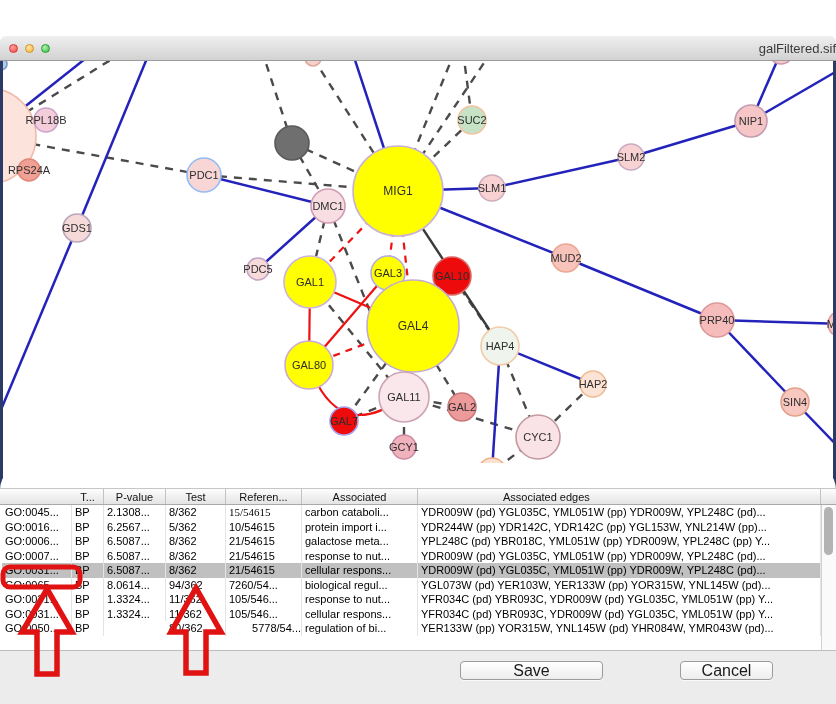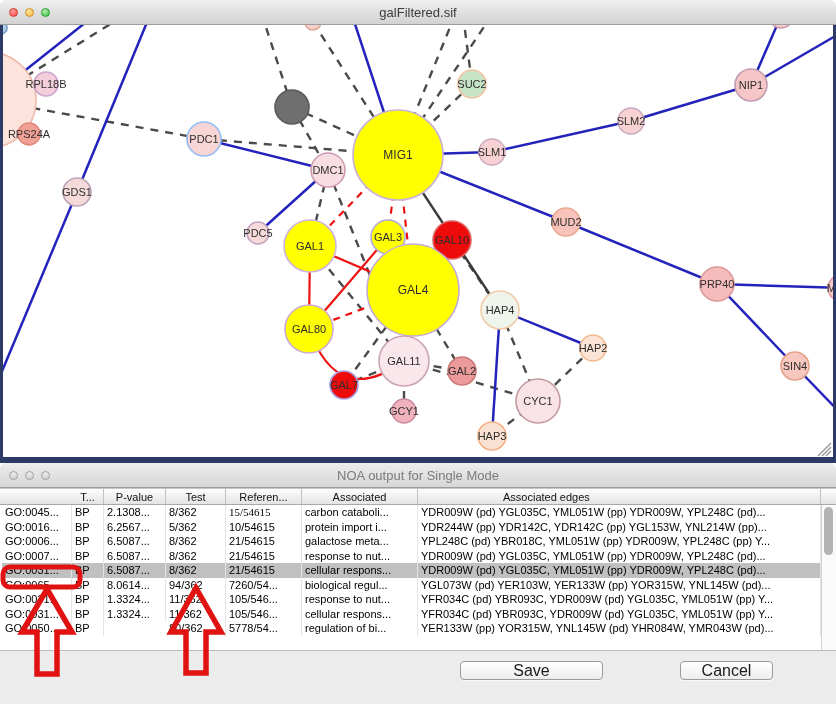--- a/index.html
+++ b/index.html
@@ -1,21 +1,21 @@
 <!DOCTYPE html>
 <html><head>
 <meta charset="utf-8">
 <style>
   html,body{margin:0;padding:0;width:836px;height:704px;overflow:hidden;
     font-family:"Liberation Sans","DejaVu Sans",sans-serif;background:#fff;position:relative;}
 
   
   .titlebar{height:25px;background:linear-gradient(#efefef,#d2d2d2);
     border-bottom:1px solid #9c9c9c;position:relative;display:flex;align-items:center;
-    justify-content:center;box-sizing:border-box;border-radius:6px 6px 0 0;}
+    justify-content:flex-end;box-sizing:border-box;border-radius:6px 6px 0 0;margin-top:36px;}
   .titlebar .title{font-size:13px;color:#3a3a3a;}
   .titlebar.inactive .title{color:#7b7b7b;}
   .lights{position:absolute;left:9px;top:0;height:100%;display:flex;align-items:center;gap:7px;}
   .light{width:9px;height:9px;border-radius:50%;box-sizing:border-box;}
   .light.red{background:radial-gradient(circle at 35% 30%,#ffa39e,#f44);border:1px solid #ce3a36;}
   .light.yellow{background:radial-gradient(circle at 35% 30%,#ffe6a8,#f9b231);border:1px solid #cf9325;}
   .light.green{background:radial-gradient(circle at 35% 30%,#b8f0b0,#2fc040);border:1px solid #2a9a33;}
   .light.gray{background:linear-gradient(#ededed,#d0d0d0);border:1px solid #a2a2a2;}
 
   
@@ -288,21 +288,21 @@
         <div class="td" style="width: 60px;">11/362</div>
         <div class="td" style="width: 76px;">105/546...</div>
         <div class="td" style="width: 116px;">cellular respons...</div>
         <div class="td" style="width: 403px;">YFR034C (pd) YBR093C, YDR009W (pd) YGL035C, YML051W (pp) Y...</div>
       </div>
       <div class="tr">
         <div class="td" style="width: 70px;">GO:0050...</div>
         <div class="td" style="width: 32px;">BP</div>
         <div class="td" style="width: 62px; margin-top: 44px;">1.428E...</div>
         <div class="td" style="width: 60px;">80/362</div>
-        <div class="td" style="width: 76px;">5778/54...</div>
+        <div class="td" style="width: 76px; text-align: right;">5778/54...</div>
         <div class="td" style="width: 116px;">regulation of bi...</div>
         <div class="td" style="width: 403px;">YER133W (pp) YOR315W, YNL145W (pd) YHR084W, YMR043W (pd)...</div>
       </div>
     </div>
   <div id="v-scrollbar">
     <div class="thumb"></div>
   </div>
   <div id="bottom-panel">
     <button id="save-btn" class="mac-btn">Save</button>
     <button id="cancel-btn" class="mac-btn">Cancel</button>

